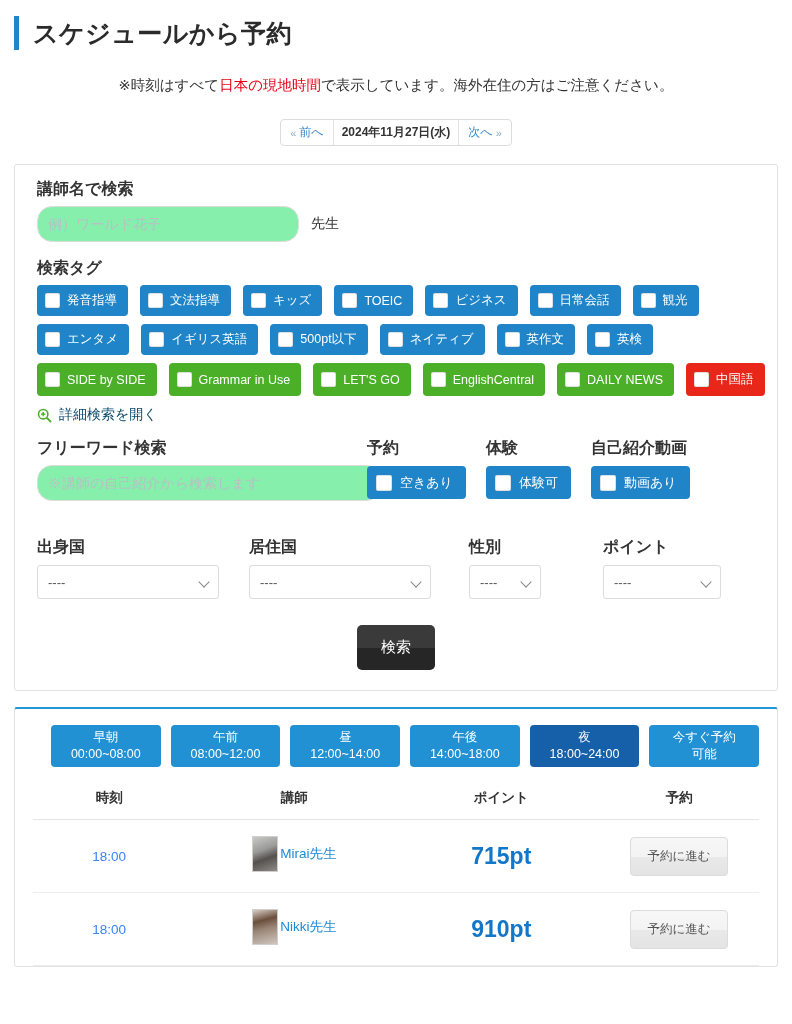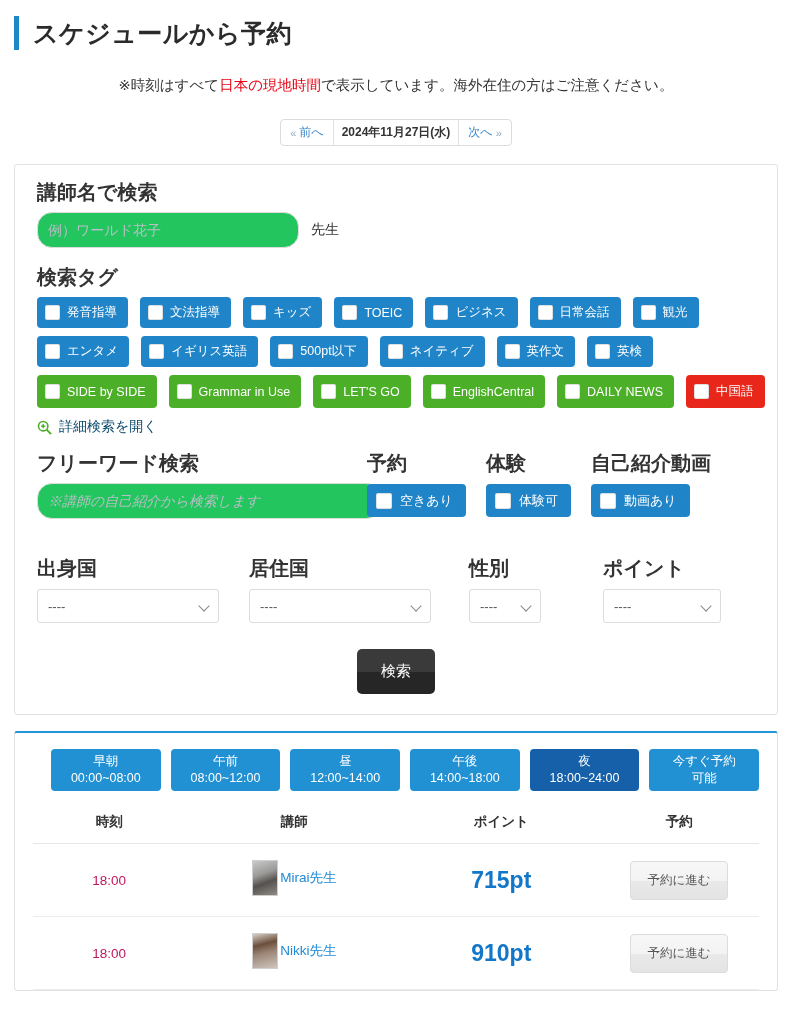--- a/index.html
+++ b/index.html
@@ -55,27 +55,27 @@
     margin: 18px 14px 0 14px;
     background: #fff;
     border: 1px solid #e2e2e2;
     border-radius: 3px;
   }
   .panel-results { border-top: 2px solid #2196d8; margin-top: 16px; }
 
   .search-body { padding: 14px 22px 20px 22px; }
 
   .field-label {
-    font-size: 20px; font-weight: bold; color: #333; margin-bottom: 6px;
+    font-size: 16px; font-weight: bold; color: #333; margin-bottom: 6px;
   }
   .teacher-row { display: flex; align-items: center; }
   .text-input {
     height: 36px; border: 1px solid #dcdcdc; border-radius: 15px;
     padding: 0 10px; font-size: 14px; color: #333;
-    background: #22c55e; outline: none;
+    background: #86efac; outline: none;
   }
   .text-input::placeholder { color: #b9bfc6; }
   #teacher-name-input { width: 262px; }
   .suffix { margin-left: 12px; font-size: 14px; color: #333; }
 
   .section-gap { margin-top: 16px; }
 
   
   .tag-rows { margin-top: 6px; }
   .tag-row { display: flex; flex-wrap: nowrap; gap: 12px; margin-bottom: 8px; }
@@ -98,21 +98,21 @@
   
   .detail-toggle {
     display: flex; align-items: center; margin-top: 10px; cursor: pointer;
     font-size: 14px; color: #0c4a6e;
   }
   .mag-icon { margin-right: 7px; display: inline-flex; }
 
   
   .fw-row { display: flex; margin-top: 14px; }
   .fw-left { width: 330px; }
-  #freeword-input { width: 344px; height: 36px; font-style: italic; }
+  #freeword-input { width: 344px; height: 36px; }
   .fw-right { display: flex; gap: 20px; align-items: flex-end; padding-bottom: 2px; }
   .fw-group .field-label { margin-bottom: 7px; }
   .chk-btn {
     display: inline-flex; align-items: center;
     background: #2084c8; color: #fff; border-radius: 4px;
     height: 33px; padding: 0 13px 0 9px; font-size: 13px;
     cursor: pointer; white-space: nowrap;
   }
   .chk-btn .box {
     width: 16px; height: 16px; background: #fff; border-radius: 2px;
@@ -176,21 +176,21 @@
     padding: 6px 0 12px 0; border-bottom: 1px solid #e6e6e6;
   }
   table.sched td {
     padding: 16px 0; border-bottom: 1px solid #ececec;
     text-align: center; vertical-align: middle;
   }
   .col-time   { width: 21%; }
   .col-teach  { width: 30%; }
   .col-point  { width: 27%; }
   .col-book   { width: 22%; }
-  .time-cell { font-size: 13.5px; color: #be185d; }
+  .time-cell { font-size: 13.5px; color: #3b82f6; }
   .teacher-cell { display: inline-flex; align-items: center; }
   .avatar {
     width: 26px; height: 36px; margin-right: 2px; flex: none;
     background: #8d8d8d; border: 1px solid #cfcfcf;
     background-image: linear-gradient(160deg,#c9c9c7 0%, #9a9a98 38%, #55514e 62%, #8e8b87 100%);
   }
   .avatar.a2 {
     background-image: linear-gradient(165deg,#d9cfc6 0%, #6b4f3c 32%, #9b8577 55%, #cfc6bd 100%);
   }
   .teacher-link { color: #1e8ad6; font-size: 13.5px; text-decoration: none; }

